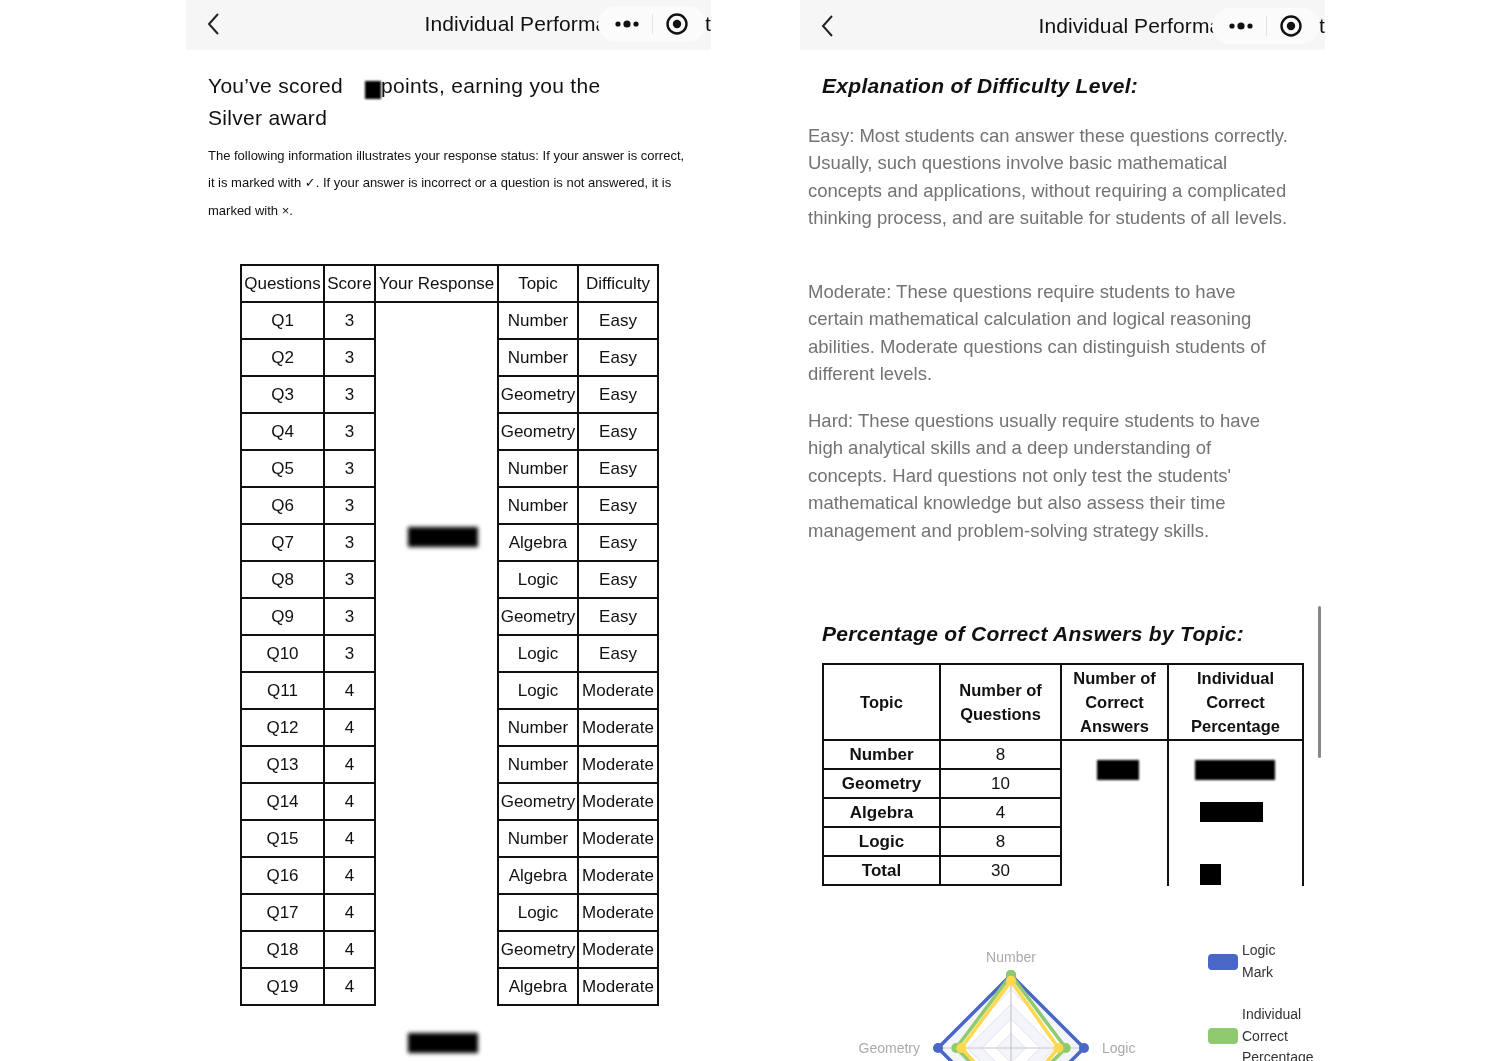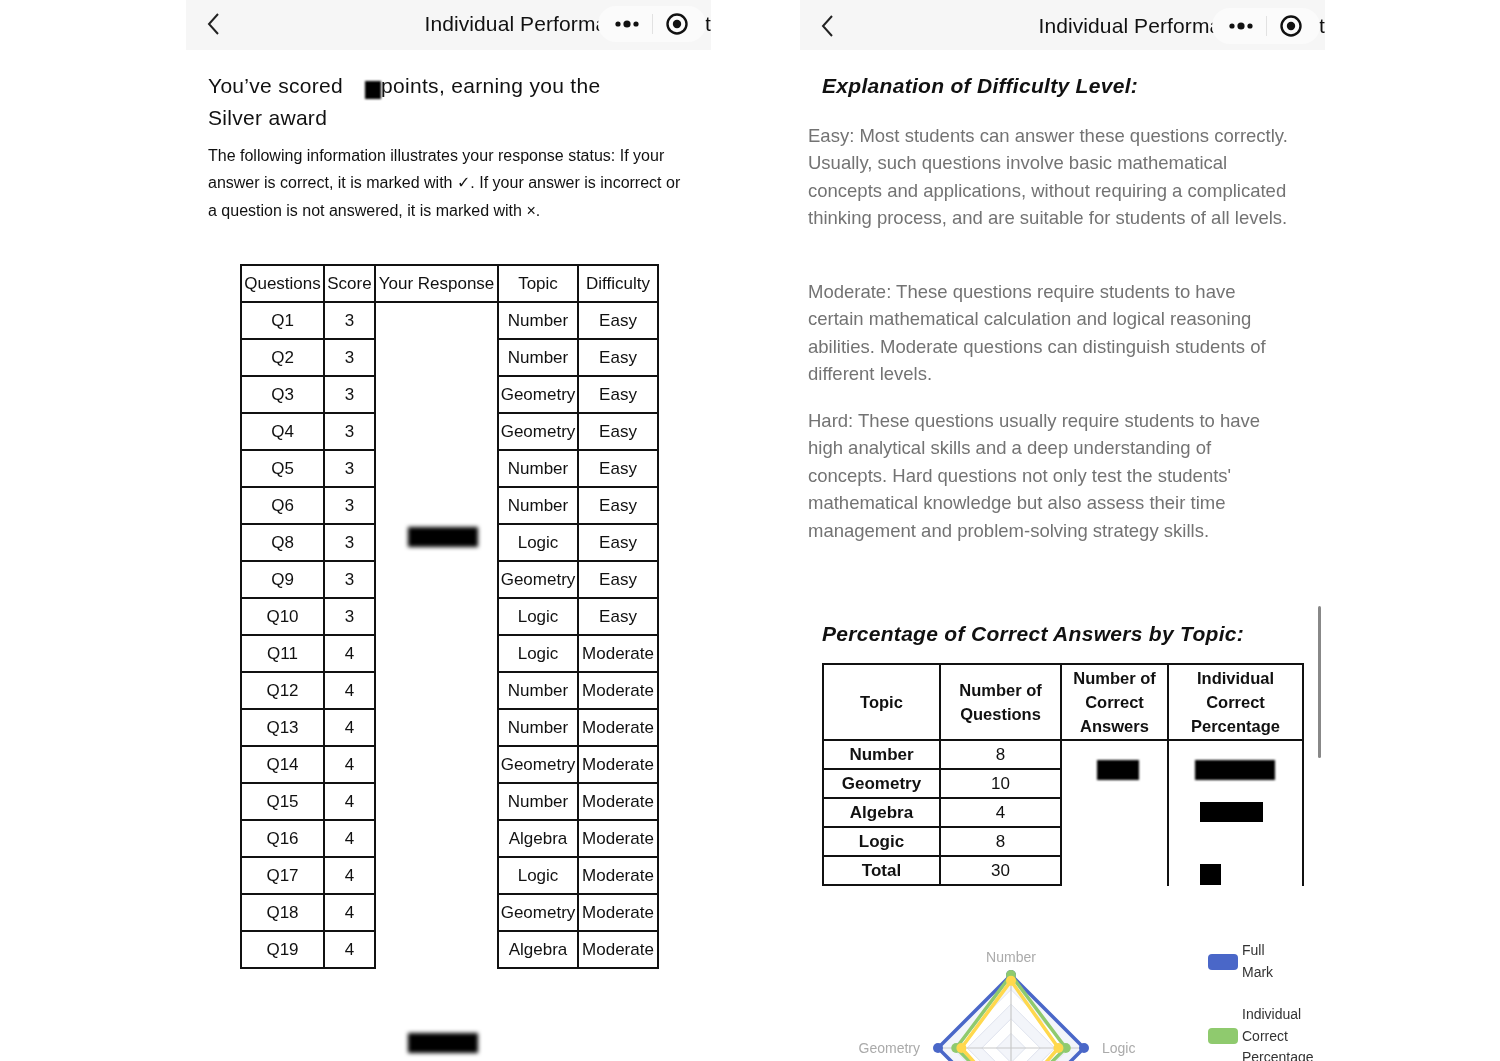--- a/index.html
+++ b/index.html
@@ -12,21 +12,21 @@
   .nav-back { position: absolute; left: 18px; top: 11px; width: 22px; height: 26px; cursor: pointer; }
   .nav-title { position: absolute; left: 0; right: 0; top: 12px; text-align: right; font-size: 21px; font-weight: 500; color: #111; letter-spacing: 0.1px; }
   .capsule { position: absolute; left: 412px; top: 6px; width: 108px; height: 36px; border-radius: 18px; background: #fbfbfb; }
   .cap-more { position: absolute; left: 10px; top: 4px; width: 40px; height: 28px; cursor: pointer; }
   .cap-sep { position: absolute; left: 54px; top: 8px; width: 1px; height: 20px; background: #e2e2e2; }
   .cap-target { position: absolute; left: 66px; top: 5px; width: 26px; height: 26px; cursor: pointer; }
 
   .headline { position: absolute; left: 22px; top: 70px; width: 480px; font-size: 21px; font-weight: normal; line-height: 32px; letter-spacing: 0.3px; }
   .redact-inline { display: inline-block; width: 40px; height: 20px; vertical-align: -3px; }
   .redact-block { display: inline-block; width: 16px; height: 18px; background: #000; vertical-align: -6px; margin-left: -18px; filter: blur(1px); }
-  .intro { position: absolute; left: 22px; top: 142px; width: 485px; font-size: 16px; line-height: 27.4px; color: #111; }
+  .intro { position: absolute; left: 22px; top: 142px; width: 485px; font-size: 13px; line-height: 27.4px; color: #111; }
 
   .q-table { position: absolute; left: 54px; top: 264px; border-collapse: collapse; table-layout: fixed; }
   .q-table th, .q-table td { border: 2px solid #111; padding: 0; text-align: center; font-size: 17px; font-weight: normal; height: 35px; color: #111; white-space: nowrap; overflow: hidden; }
   .q-table td.resp { border-top-color: transparent; border-bottom-color: transparent; }
   .blob { position: absolute; width: 70px; height: 20px; background: #000; filter: blur(2px); }
 
   .section-title { position: absolute; left: 22px; font-size: 21px; font-weight: bold; letter-spacing: 0.3px; color: #111; font-style: italic; }
   .para { position: absolute; left: 8px; width: 485px; font-size: 18.5px; line-height: 27.4px; color: #737373; }
 
   .t-table { position: absolute; left: 22px; top: 663px; border-collapse: collapse; table-layout: fixed; }
@@ -132,20 +132,27 @@
           <td>3</td>
           <td class="resp"></td>
           <td>Number</td>
           <td>Easy</td>
         </tr>
         <tr>
           <td>Q6</td>
           <td>3</td>
           <td class="resp"></td>
           <td>Number</td>
+          <td>Easy</td>
+        </tr>
+        <tr>
+          <td>Q7</td>
+          <td>3</td>
+          <td class="resp"></td>
+          <td>Algebra</td>
           <td>Easy</td>
         </tr>
         <tr>
           <td>Q8</td>
           <td>3</td>
           <td class="resp"></td>
           <td>Logic</td>
           <td>Easy</td>
         </tr>
         <tr>
@@ -346,20 +353,20 @@
       <polygon points="171,50.84 218.45,118 171,172.75 121.36,118" fill="none" stroke="#ffd84d" stroke-width="3.5" stroke-linejoin="round"></polygon>
       <circle cx="171" cy="50.84" r="5" fill="#ffd84d"></circle>
       <circle cx="218.45" cy="118" r="5" fill="#ffd84d"></circle>
       <circle cx="171" cy="172.75" r="5" fill="#ffd84d"></circle>
       <circle cx="121.36" cy="118" r="5" fill="#ffd84d"></circle>
     </svg>
 
   <div class="legend">
     <div class="leg-item">
       <div class="leg-swatch" id="sw0" style="background: rgb(74, 103, 200);"></div>
-      <div class="leg-label" style="width:40px">Full Mark</div>
+      <div class="leg-label" style="width:40px">Logic Mark</div>
     </div>
     <div class="leg-item" style="margin-top:16px; height:66px">
       <div class="leg-swatch" id="sw1" style="top: 24px; background: rgb(143, 202, 110);"></div>
       <div class="leg-label" style="width:86px">Individual Correct Percentage</div>
     </div>
   </div>
 </div>
 
 </body></html>

